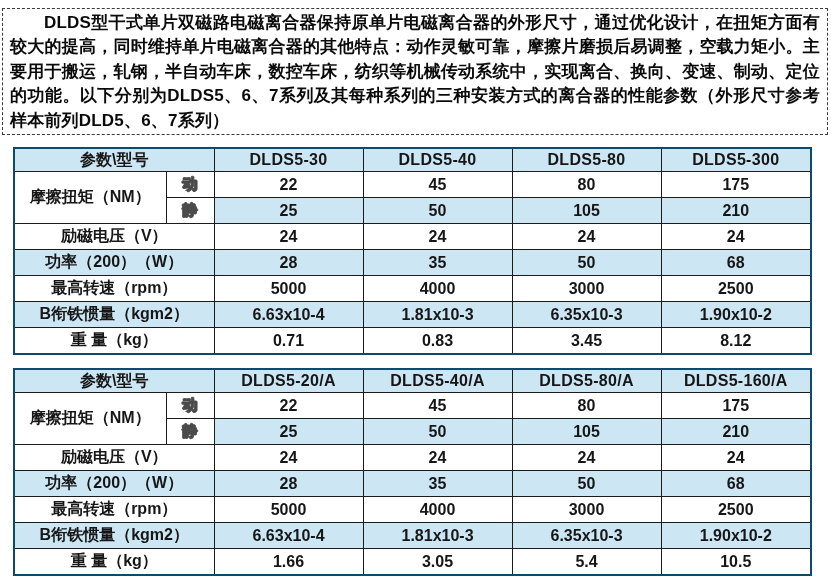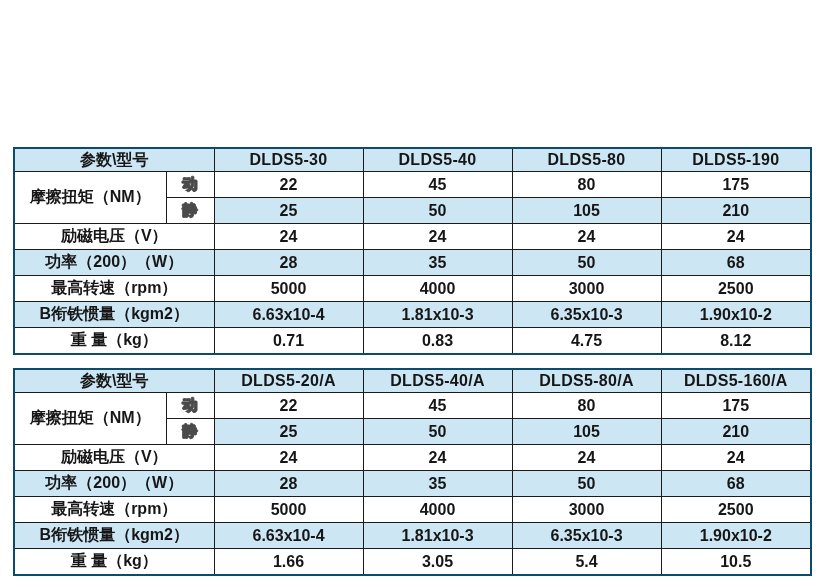--- a/index.html
+++ b/index.html
@@ -78,37 +78,40 @@
     -webkit-text-stroke: 1px #4a4a4a;
     text-shadow: 1px 0 0 #5a5a5a, -1px 0 0 #5a5a5a, 0 1px 0 #5a5a5a, 0 -1px 0 #5a5a5a;
   }
   .num { font-weight: bold; }
 </style>
 </head>
 <body>
 
 <div class="page">
 
+  <div class="intro-box">
+    <p>DLDS型干式单片双磁路电磁离合器保持原单片电磁离合器的外形尺寸，通过优化设计，在扭矩方面有较大的提高，同时维持单片电磁离合器的其他特点：动作灵敏可靠，摩擦片磨损后易调整，空载力矩小。主要用于搬运，轧钢，半自动车床，数控车床，纺织等机械传动系统中，实现离合、换向、变速、制动、定位的功能。以下分别为DLDS5、6、7系列及其每种系列的三种安装方式的离合器的性能参数（外形尺寸参考样本前列DLD5、6、7系列）</p>
+  </div>
 
   <table class="spec" id="t1">
     <colgroup>
       <col style="width:152px">
         <col style="width:48px">
       <col style="width:149px">
         <col style="width:149px">
         <col style="width:149px">
         <col style="width:150px">
     </colgroup>
     <tbody>
         <tr class="hdr">
       <td colspan="2" class="blue lbl">参数\型号</td>
       <td class="blue model">DLDS5-30</td>
       <td class="blue model">DLDS5-40</td>
       <td class="blue model">DLDS5-80</td>
-      <td class="blue model">DLDS5-190</td>
+      <td class="blue model">DLDS5-300</td>
     </tr>
     <tr>
       <td rowspan="2" class="white lbl">摩擦扭矩（NM）</td>
       <td class="white"><span class="hollow">动</span></td>
       <td class="white num">22</td>
       <td class="white num">45</td>
       <td class="white num">80</td>
       <td class="white num">175</td>
     </tr>
     <tr>
@@ -143,21 +146,21 @@
       <td colspan="2" class="blue lbl">B衔铁惯量（kgm2）</td>
       <td class="blue num">6.63x10-4</td>
       <td class="blue num">1.81x10-3</td>
       <td class="blue num">6.35x10-3</td>
       <td class="blue num">1.90x10-2</td>
     </tr>
     <tr>
       <td colspan="2" class="white lbl">重 量（kg）</td>
       <td class="white num">0.71</td>
       <td class="white num">0.83</td>
-      <td class="white num">4.75</td>
+      <td class="white num">3.45</td>
       <td class="white num">8.12</td>
     </tr>
   </tbody>
     </table>
 
   <table class="spec" id="t2">
     <colgroup>
       <col style="width:152px">
         <col style="width:48px">
       <col style="width:149px">

